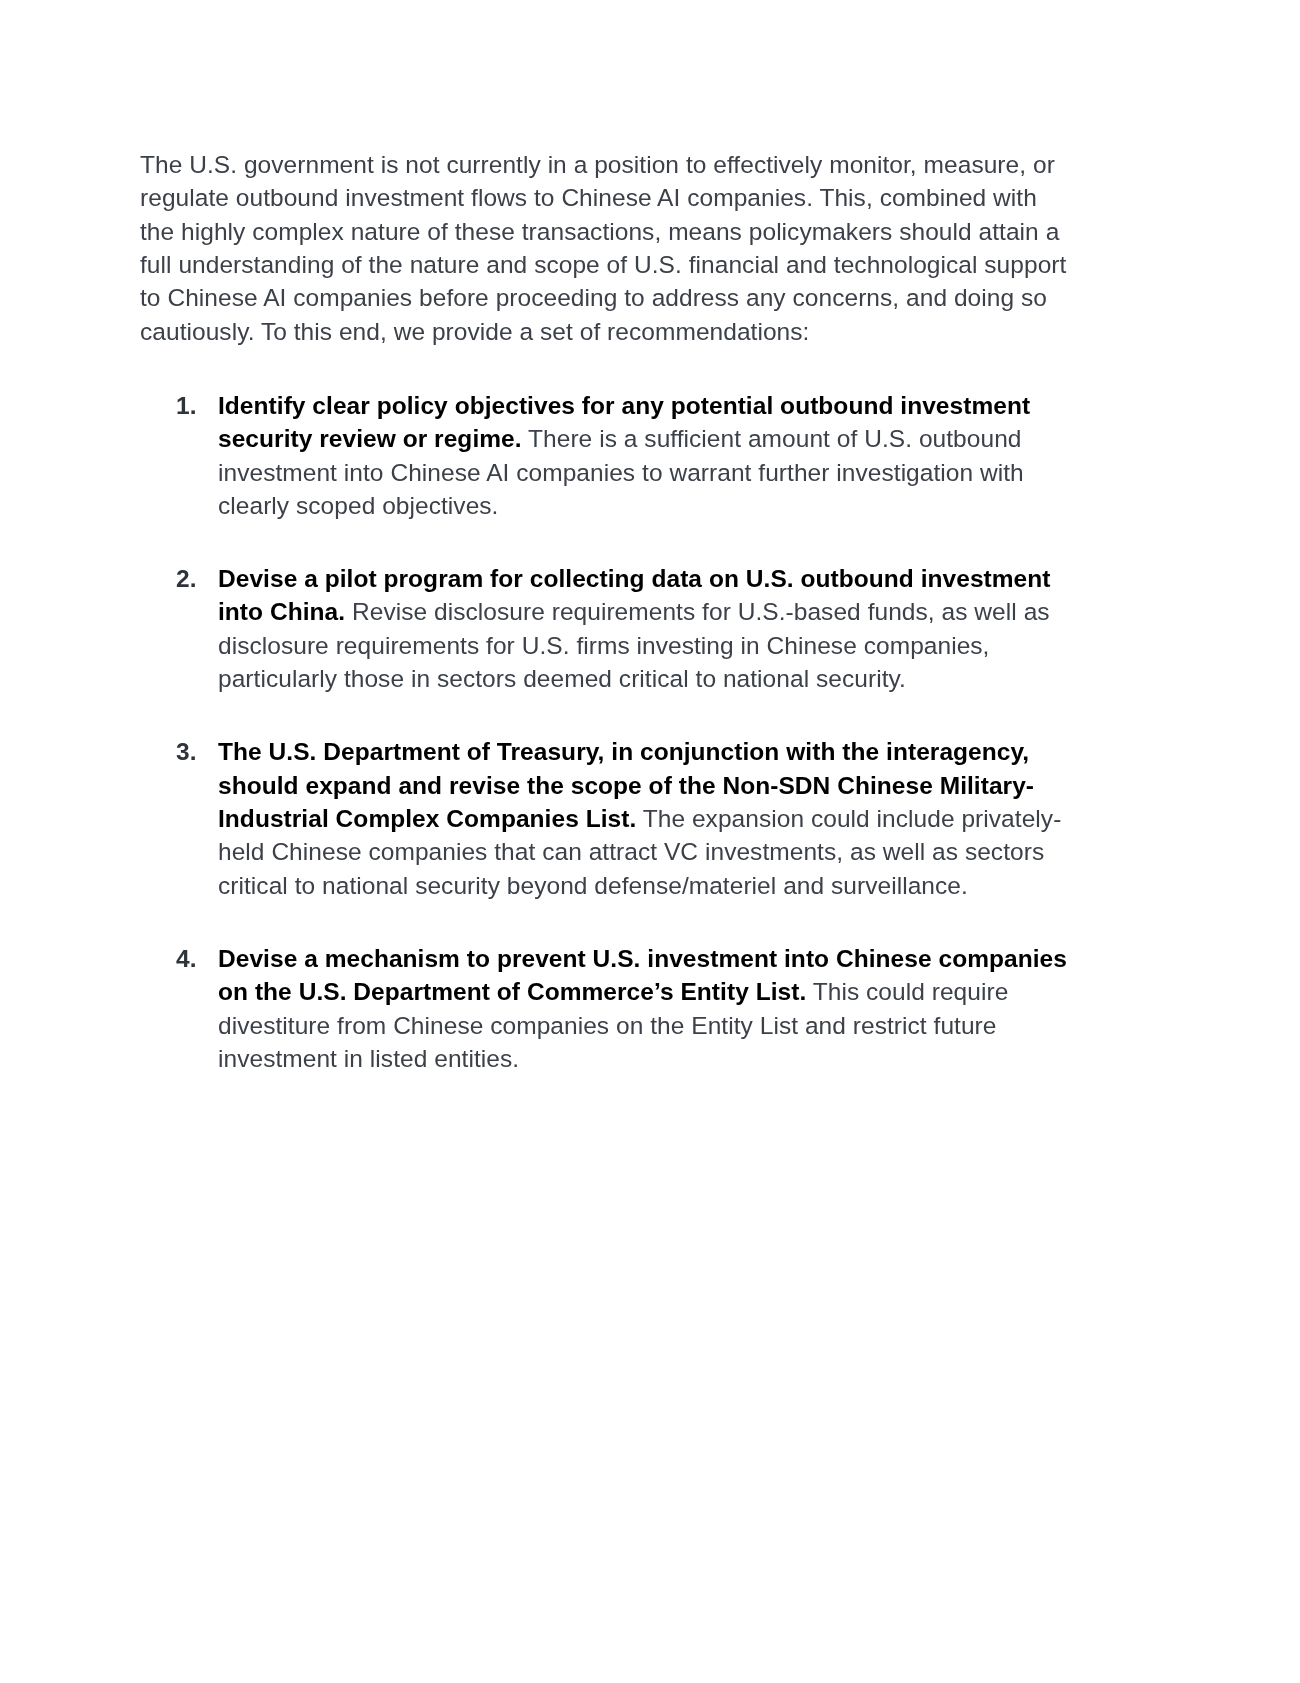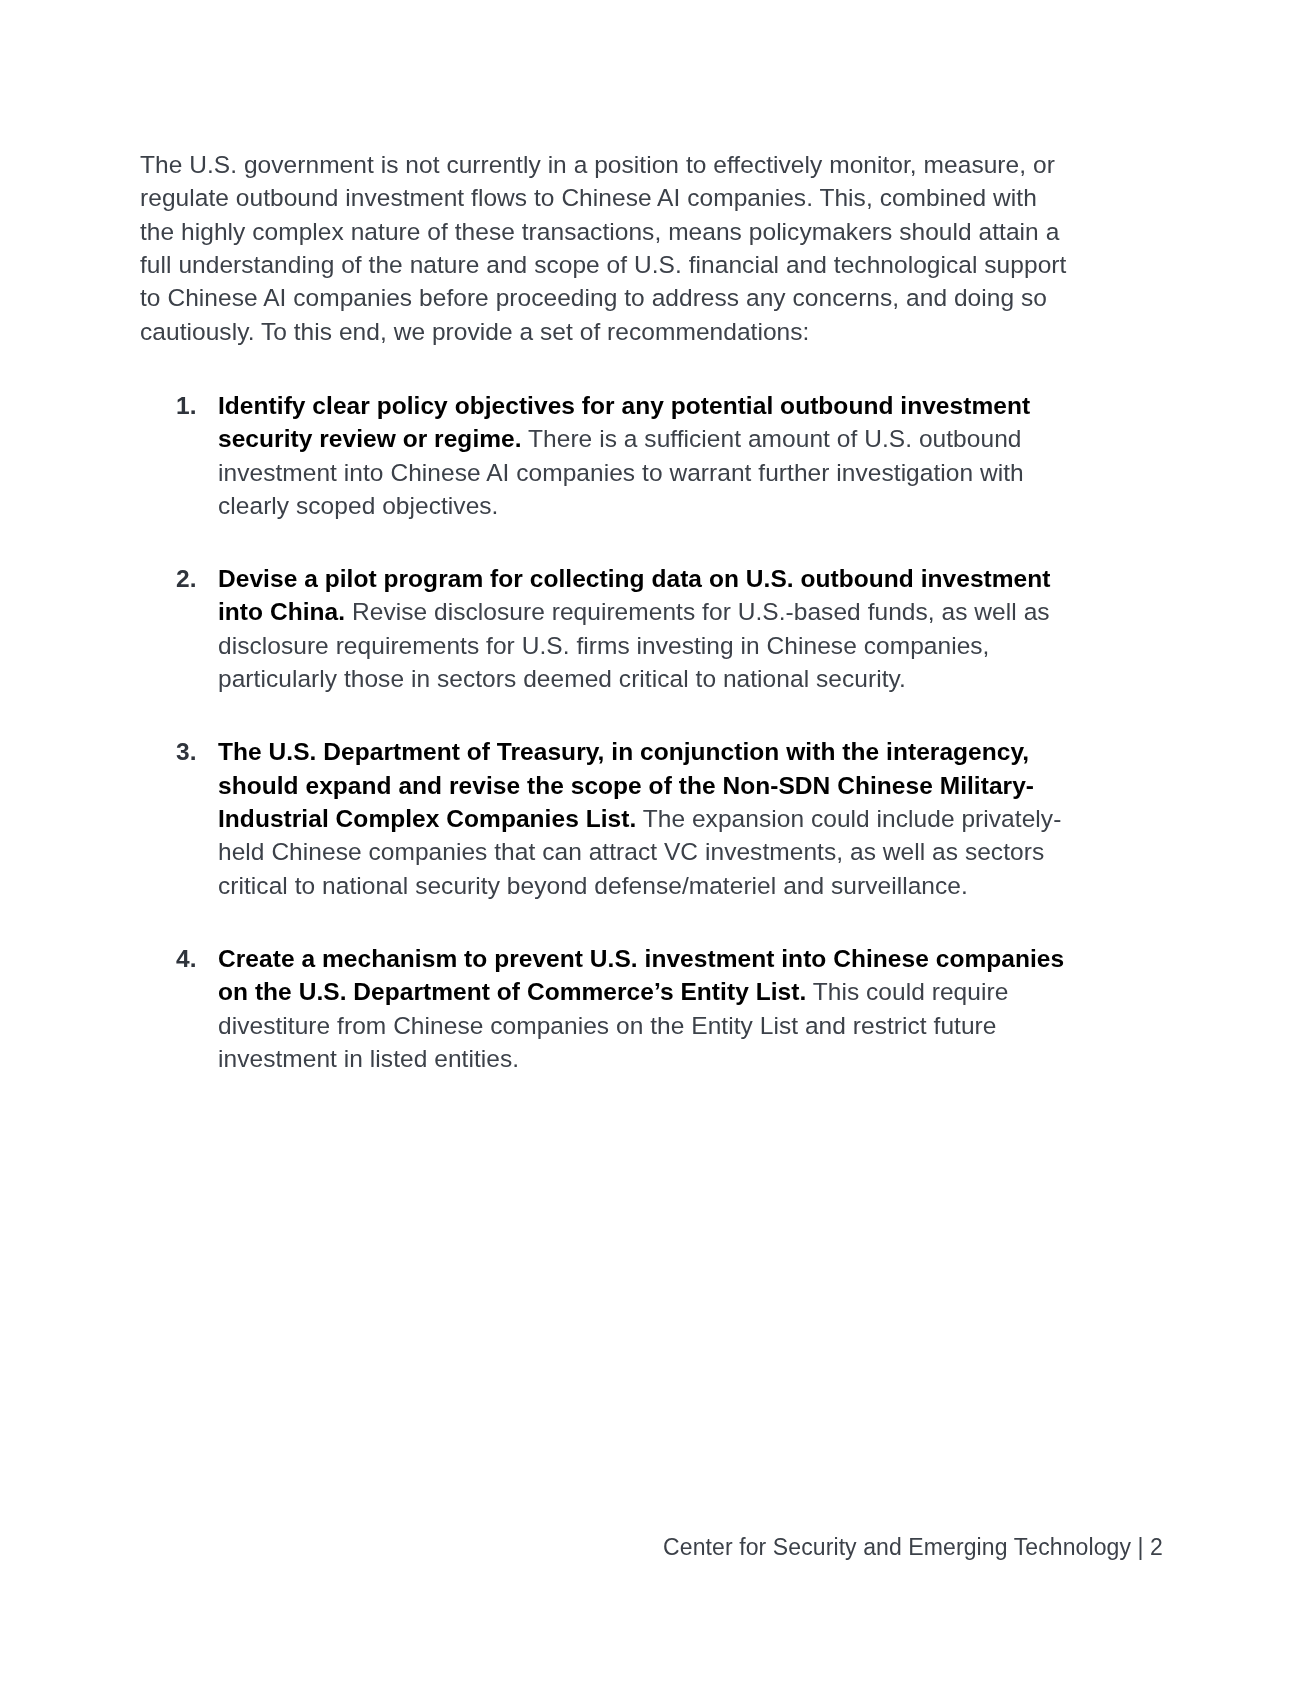--- a/index.html
+++ b/index.html
@@ -118,22 +118,21 @@
         <span class="rec-lead">Devise a pilot program for collecting data on U.S. outbound investment into China.</span><span class="rec-rest"> Revise disclosure requirements for U.S.-based funds, as well as disclosure requirements for U.S. firms investing in Chinese companies, particularly those in sectors deemed critical to national security.</span>
       </li>
 
       <li class="recommendation-item">
         <span class="rec-number">3.</span>
         <span class="rec-lead">The U.S. Department of Treasury, in conjunction with the interagency, should expand and revise the scope of the Non-SDN Chinese Military-Industrial Complex Companies List.</span><span class="rec-rest"> The expansion could include privately-held Chinese companies that can attract VC investments, as well as sectors critical to national security beyond defense/materiel and surveillance.</span>
       </li>
 
       <li class="recommendation-item">
         <span class="rec-number">4.</span>
-        <span class="rec-lead">Create a mechanism to prevent U.S. investment into Chinese companies on the U.S. Department of Commerce’s Entity List.</span><span class="rec-rest"> This could require divestiture from Chinese companies on the Entity List and restrict future investment in listed entities.</span>
+        <span class="rec-lead">Devise a mechanism to prevent U.S. investment into Chinese companies on the U.S. Department of Commerce’s Entity List.</span><span class="rec-rest"> This could require divestiture from Chinese companies on the Entity List and restrict future investment in listed entities.</span>
       </li>
 
     </ol>
 
   </div>
 
-  <div class="footer">Center for Security and Emerging Technology | 2</div>
 
 </div>
 
 </body></html>

